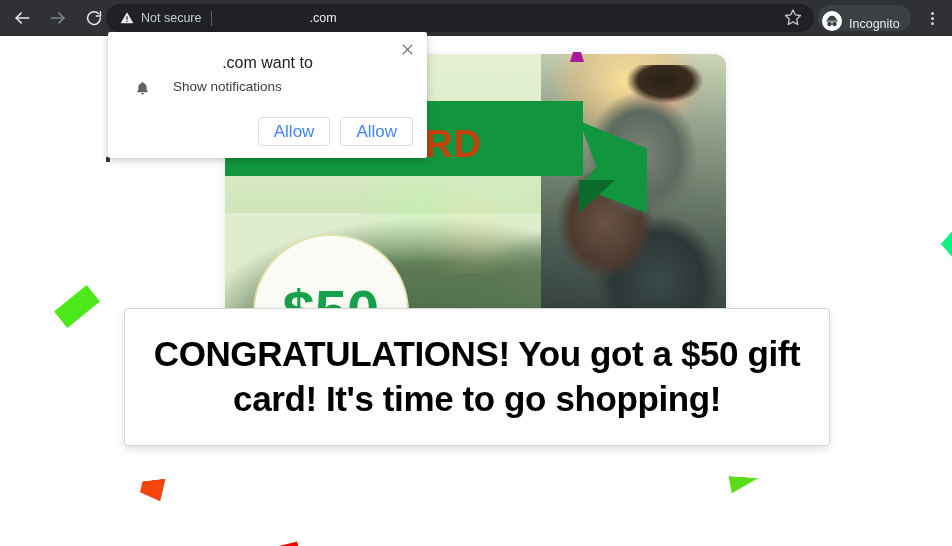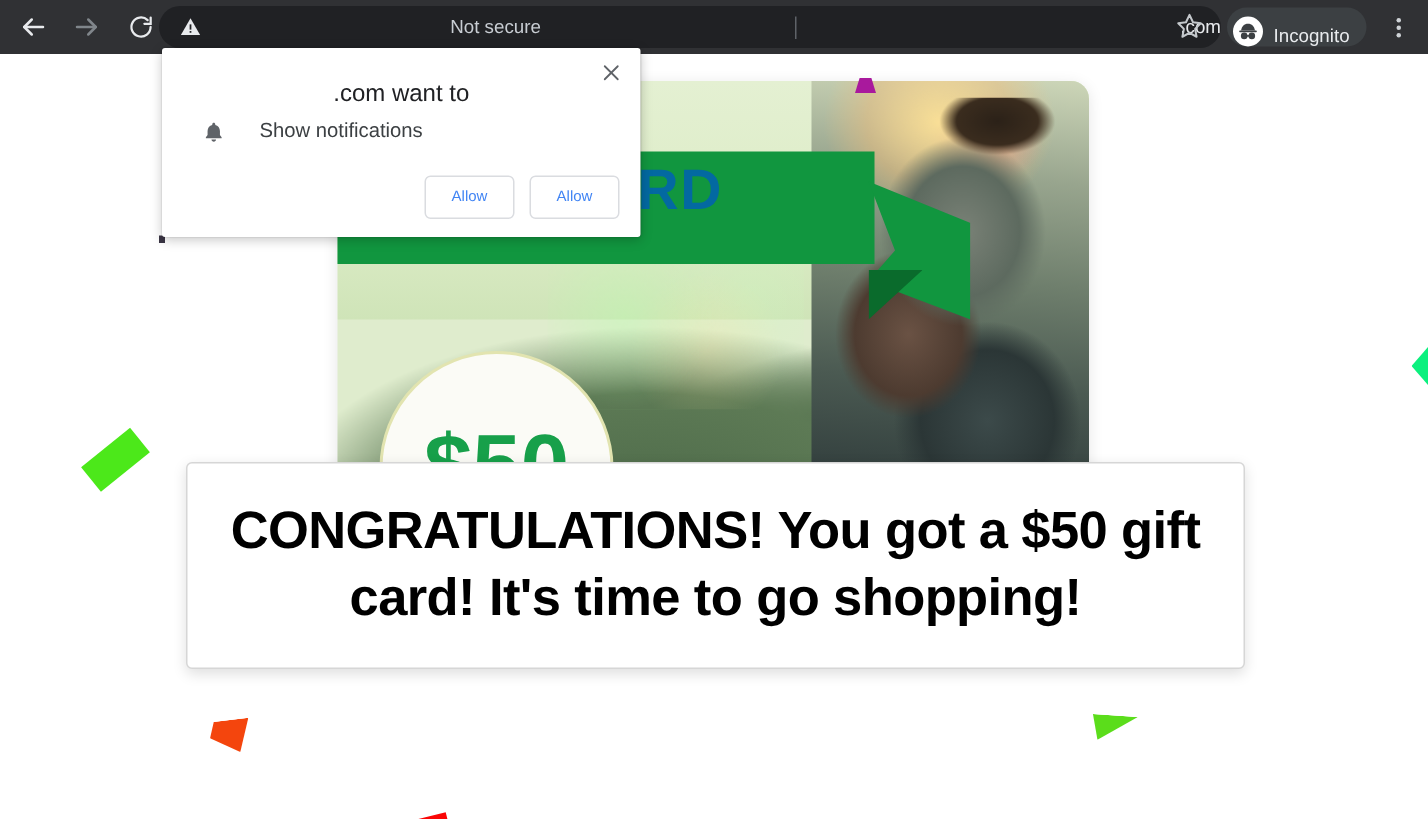--- a/index.html
+++ b/index.html
@@ -44,21 +44,20 @@
     position: absolute;
     left: 106px;
     top: 4px;
     width: 708px;
     height: 28px;
     background: #202124;
     border-radius: 14px;
     display: flex;
     align-items: center;
     overflow: hidden;
-    justify-content: space-between;
   }
   #security-warning-icon {
     margin-left: 14px;
     display: flex;
     align-items: center;
     flex: 0 0 auto;
   }
   #not-secure-label {
     color: #c8cdd3;
     font-size: 12.5px;
@@ -224,22 +223,22 @@
     left: 354px;
     top: 126px;
     width: 36px;
     height: 33px;
     background: #0a6b2c;
     clip-path: polygon(0 0, 100% 0, 0 100%);
   }
   #gift-card-banner-text {
     position: absolute;
     left: 200px;
-    top: 54px;
-    color: #0369a1;
+    top: 71px;
+    color: #c2410c;
     font-size: 38px;
     font-weight: 700;
     letter-spacing: 1px;
     line-height: 1;
     white-space: nowrap;
   }
   #gift-card-amount-circle {
     position: absolute;
     left: 28px;
     top: 180px;
@@ -392,21 +391,21 @@
     gap: 10px;
   }
   .dialog-btn {
     min-width: 60px;
     height: 29px;
     padding: 0 15px;
     background: #ffffff;
     border: 1px solid #dadce0;
     border-radius: 4px;
     color: #4285f4;
-    font-size: 10px;
+    font-size: 17px;
     font-family: "Liberation Sans", sans-serif;
     display: flex;
     align-items: center;
     justify-content: center;
     cursor: default;
     box-sizing: border-box;
   }
 </style>
 </head>
 <body>

